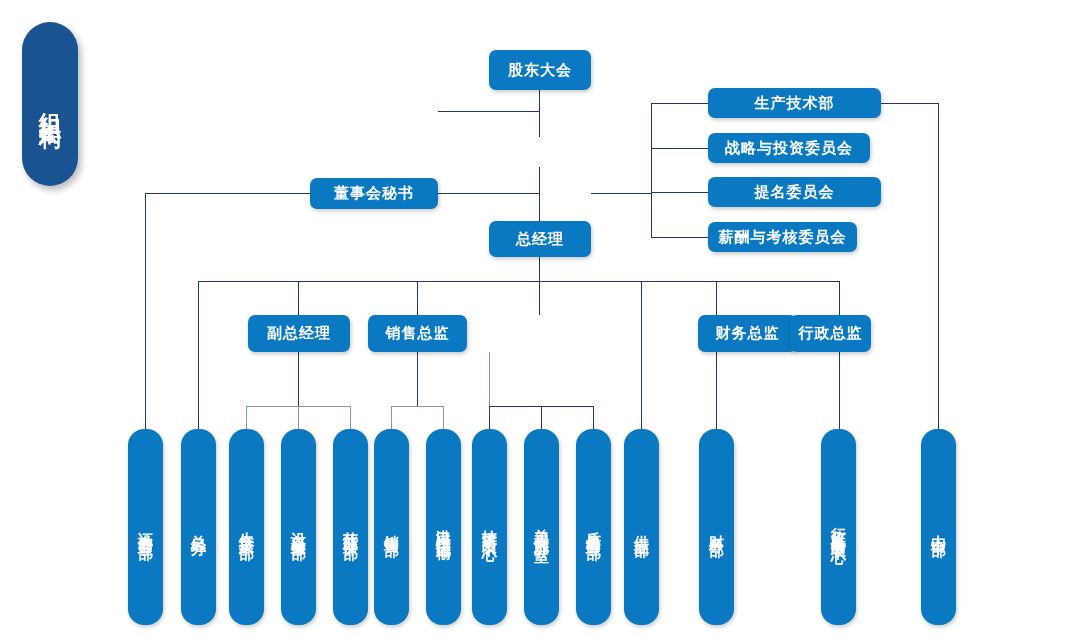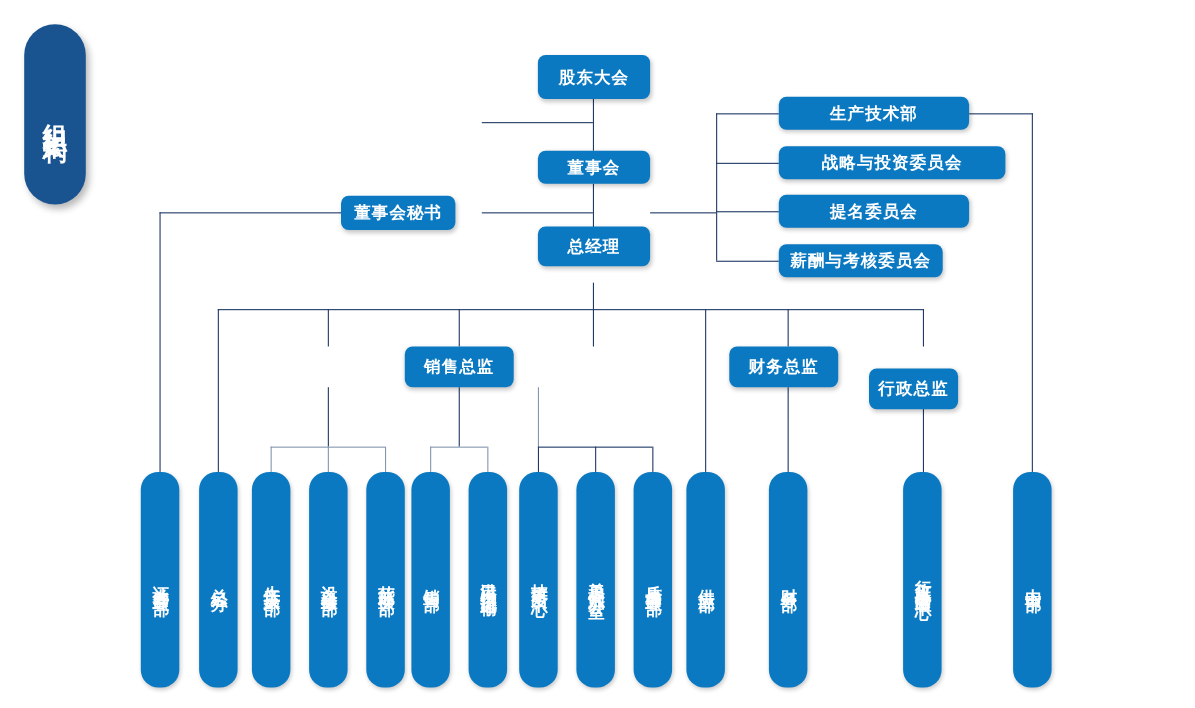--- a/index.html
+++ b/index.html
@@ -130,52 +130,52 @@
 
   <div class="title-pill" style="left:22px;top:22px;width:56px;height:164px;">
     <span>组织架构</span>
   </div>
 
   <div class="node" style="left:489px;top:50px;width:102px;height:40px;">
     <span>股东大会</span>
   </div>
 
 
-  <div class="node" style="left:489px;top:137px;width:102px;height:30px;">
-    <span>董事会</span>
-  </div>
-
-  <div class="node" style="left:310px;top:178px;width:104px;height:31px;">
+
+  <div class="node" style="left:310px;top:178px;width:128px;height:31px;">
     <span>董事会秘书</span>
   </div>
 
-  <div class="node" style="left:489px;top:206px;width:102px;height:36px;">
+  <div class="node" style="left:489px;top:221px;width:102px;height:36px;">
     <span>总经理</span>
   </div>
 
   <div class="node" style="left:708px;top:88px;width:173px;height:30px;">
     <span>生产技术部</span>
   </div>
-  <div class="node" style="left:708px;top:133px;width:206px;height:30px;">
+  <div class="node" style="left:708px;top:133px;width:162px;height:30px;">
     <span>战略与投资委员会</span>
   </div>
   <div class="node" style="left:708px;top:177px;width:173px;height:30px;">
     <span>提名委员会</span>
   </div>
   <div class="node" style="left:708px;top:222px;width:149px;height:30px;">
     <span>薪酬与考核委员会</span>
   </div>
 
+  <div class="node" style="left:248px;top:315px;width:102px;height:37px;">
+    <span>副总经理</span>
+  </div>
   <div class="node" style="left:368px;top:315px;width:99px;height:37px;">
     <span>销售总监</span>
   </div>
-  <div class="node" style="left:663px;top:315px;width:99px;height:37px;">
+  <div class="node" style="left:698px;top:315px;width:99px;height:37px;">
     <span>财务总监</span>
   </div>
-  <div class="node" style="left:790px;top:315px;width:81px;height:37px;margin-top:20px;">
+  <div class="node" style="left:790px;top:315px;width:81px;height:37px;">
     <span>行政总监</span>
   </div>
 
   <div class="node vert" style="left:128px;top:429px;width:35px;height:180px;">
     <span>证券管理部</span>
   </div>
   <div class="node vert" style="left:181px;top:429px;width:35px;height:180px;">
     <span>总经办</span>
   </div>
   <div class="node vert" style="left:229px;top:429px;width:35px;height:180px;">

